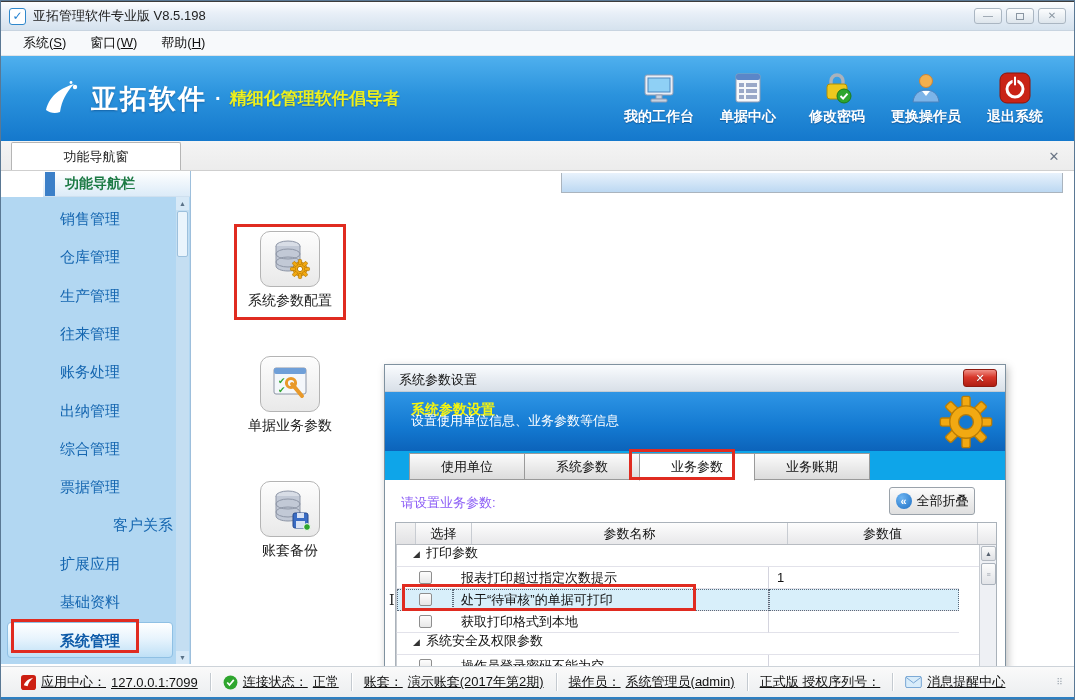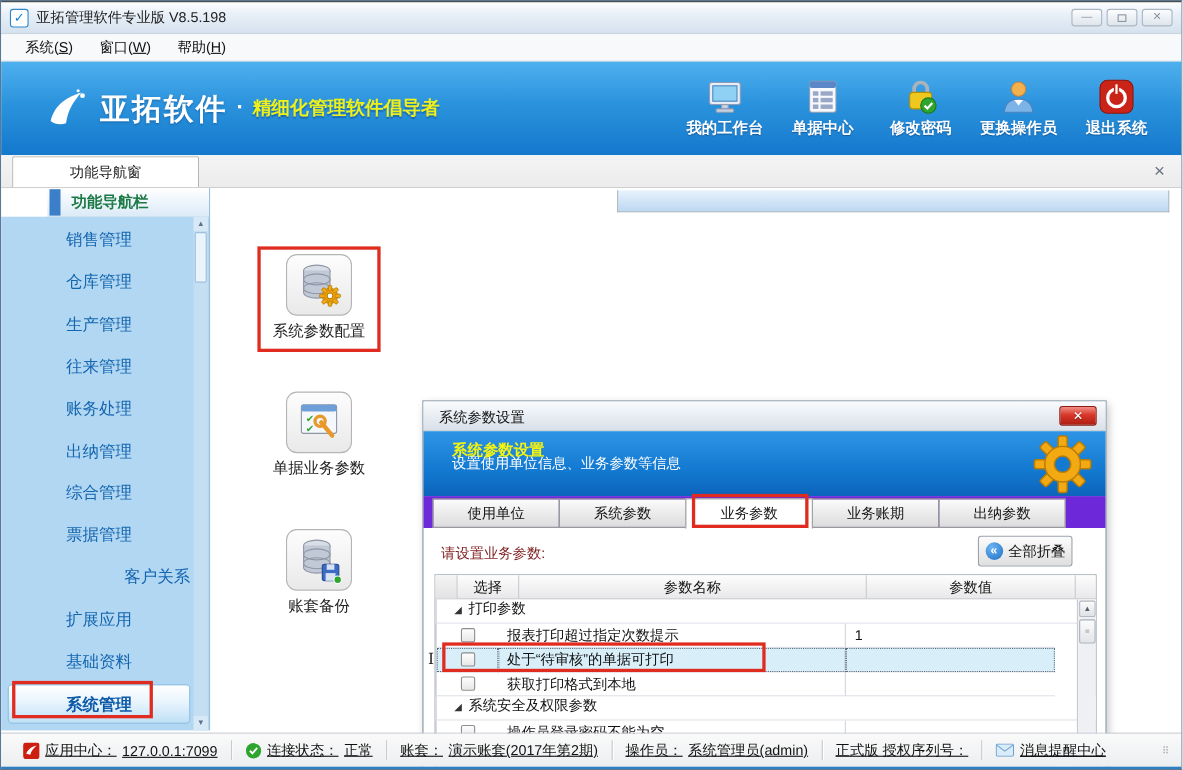--- a/index.html
+++ b/index.html
@@ -96,29 +96,29 @@
   #dlg-close { position:absolute; right:8px; top:4px; width:34px; height:18px; border-radius:3px;
     background:linear-gradient(180deg,#f09086 0%,#d8372a 45%,#b01e12 100%);
     border:1px solid #8e1a10; color:#fff; font-size:11px; font-weight:bold;
     display:flex; align-items:center; justify-content:center; text-shadow:0 1px 1px rgba(0,0,0,.4); }
   #dlg-banner { position:relative; height:59px;
     background:linear-gradient(180deg,#2e95e5 0%,#1379d1 60%,#0c63ba 100%); }
   #dlg-banner-title { position:absolute; left:26px; top:9px; font-size:14px; font-weight:bold; color:#f4f410; }
   #dlg-banner-sub { position:absolute; left:26px; top:20px; font-size:13px; color:#fff; }
   #dlg-gear { position:absolute; right:12px; top:3px; width:54px; height:54px; }
 
-  #dlg-tabs { position:relative; height:29px; background:#6d28d9; padding-left:8px; }
+  #dlg-tabs { position:relative; height:29px; background:#0ea5e9; padding-left:24px; }
   .dlg-tab { position:relative; float:left; width:116px; height:27px; margin-top:2px; line-height:25px;
     text-align:center; font-size:13px; color:#111; border:1px solid #9a9a9a;
     background:linear-gradient(180deg,#fbfbfb,#dcdcdc); cursor:pointer; }
   .dlg-tab + .dlg-tab { margin-left:-1px; }
   .dlg-tab.active { background:#fff; border-bottom:1px solid #fff; height:28px; z-index:2; }
 
   #dlg-toolbar { position:relative; height:42px; }
-  #dlg-prompt { position:absolute; left:16px; top:14px; font-size:13px; color:#7f1d1d; }
+  #dlg-prompt { position:absolute; left:16px; top:14px; font-size:13px; color:#8b5cf6; }
   #collapse-btn { position:absolute; right:30px; top:7px; width:86px; height:28px;
     border:1px solid #9aa2aa; border-radius:3px;
     background:linear-gradient(180deg,#fcfcfc,#dfdfdf); display:flex; align-items:center;
     justify-content:center; gap:5px; font-size:13px; color:#111; cursor:pointer; }
   .collapse-ico { width:16px; height:16px; border-radius:50%;
     background:radial-gradient(circle at 35% 30%,#6db5f2,#1e6fc4); color:#fff; font-size:11px;
     font-weight:bold; display:flex; align-items:center; justify-content:center; line-height:1; }
 
   
   #param-table { position:absolute; left:10px; top:157px; width:602px; height:242px;
@@ -384,21 +384,20 @@
             <circle cx="20" cy="20" r="12"></circle>
           </g>
           <circle cx="20" cy="20" r="5.5" fill="#1379d1" stroke="#b97c06" stroke-width="1"></circle>
         </svg>
       </div>
       <div id="dlg-tabs">
           <div class="dlg-tab">使用单位</div>
           <div class="dlg-tab">系统参数</div>
           <div class="dlg-tab active">业务参数</div>
           <div class="dlg-tab">业务账期</div>
-          <div class="dlg-tab">出纳参数</div>
         </div>
       <div id="dlg-toolbar">
         <div id="dlg-prompt">请设置业务参数:</div>
         <div id="collapse-btn">
           <span class="collapse-ico">«</span>
           <span>全部折叠</span>
         </div>
       </div>
 
       <div id="param-table">

